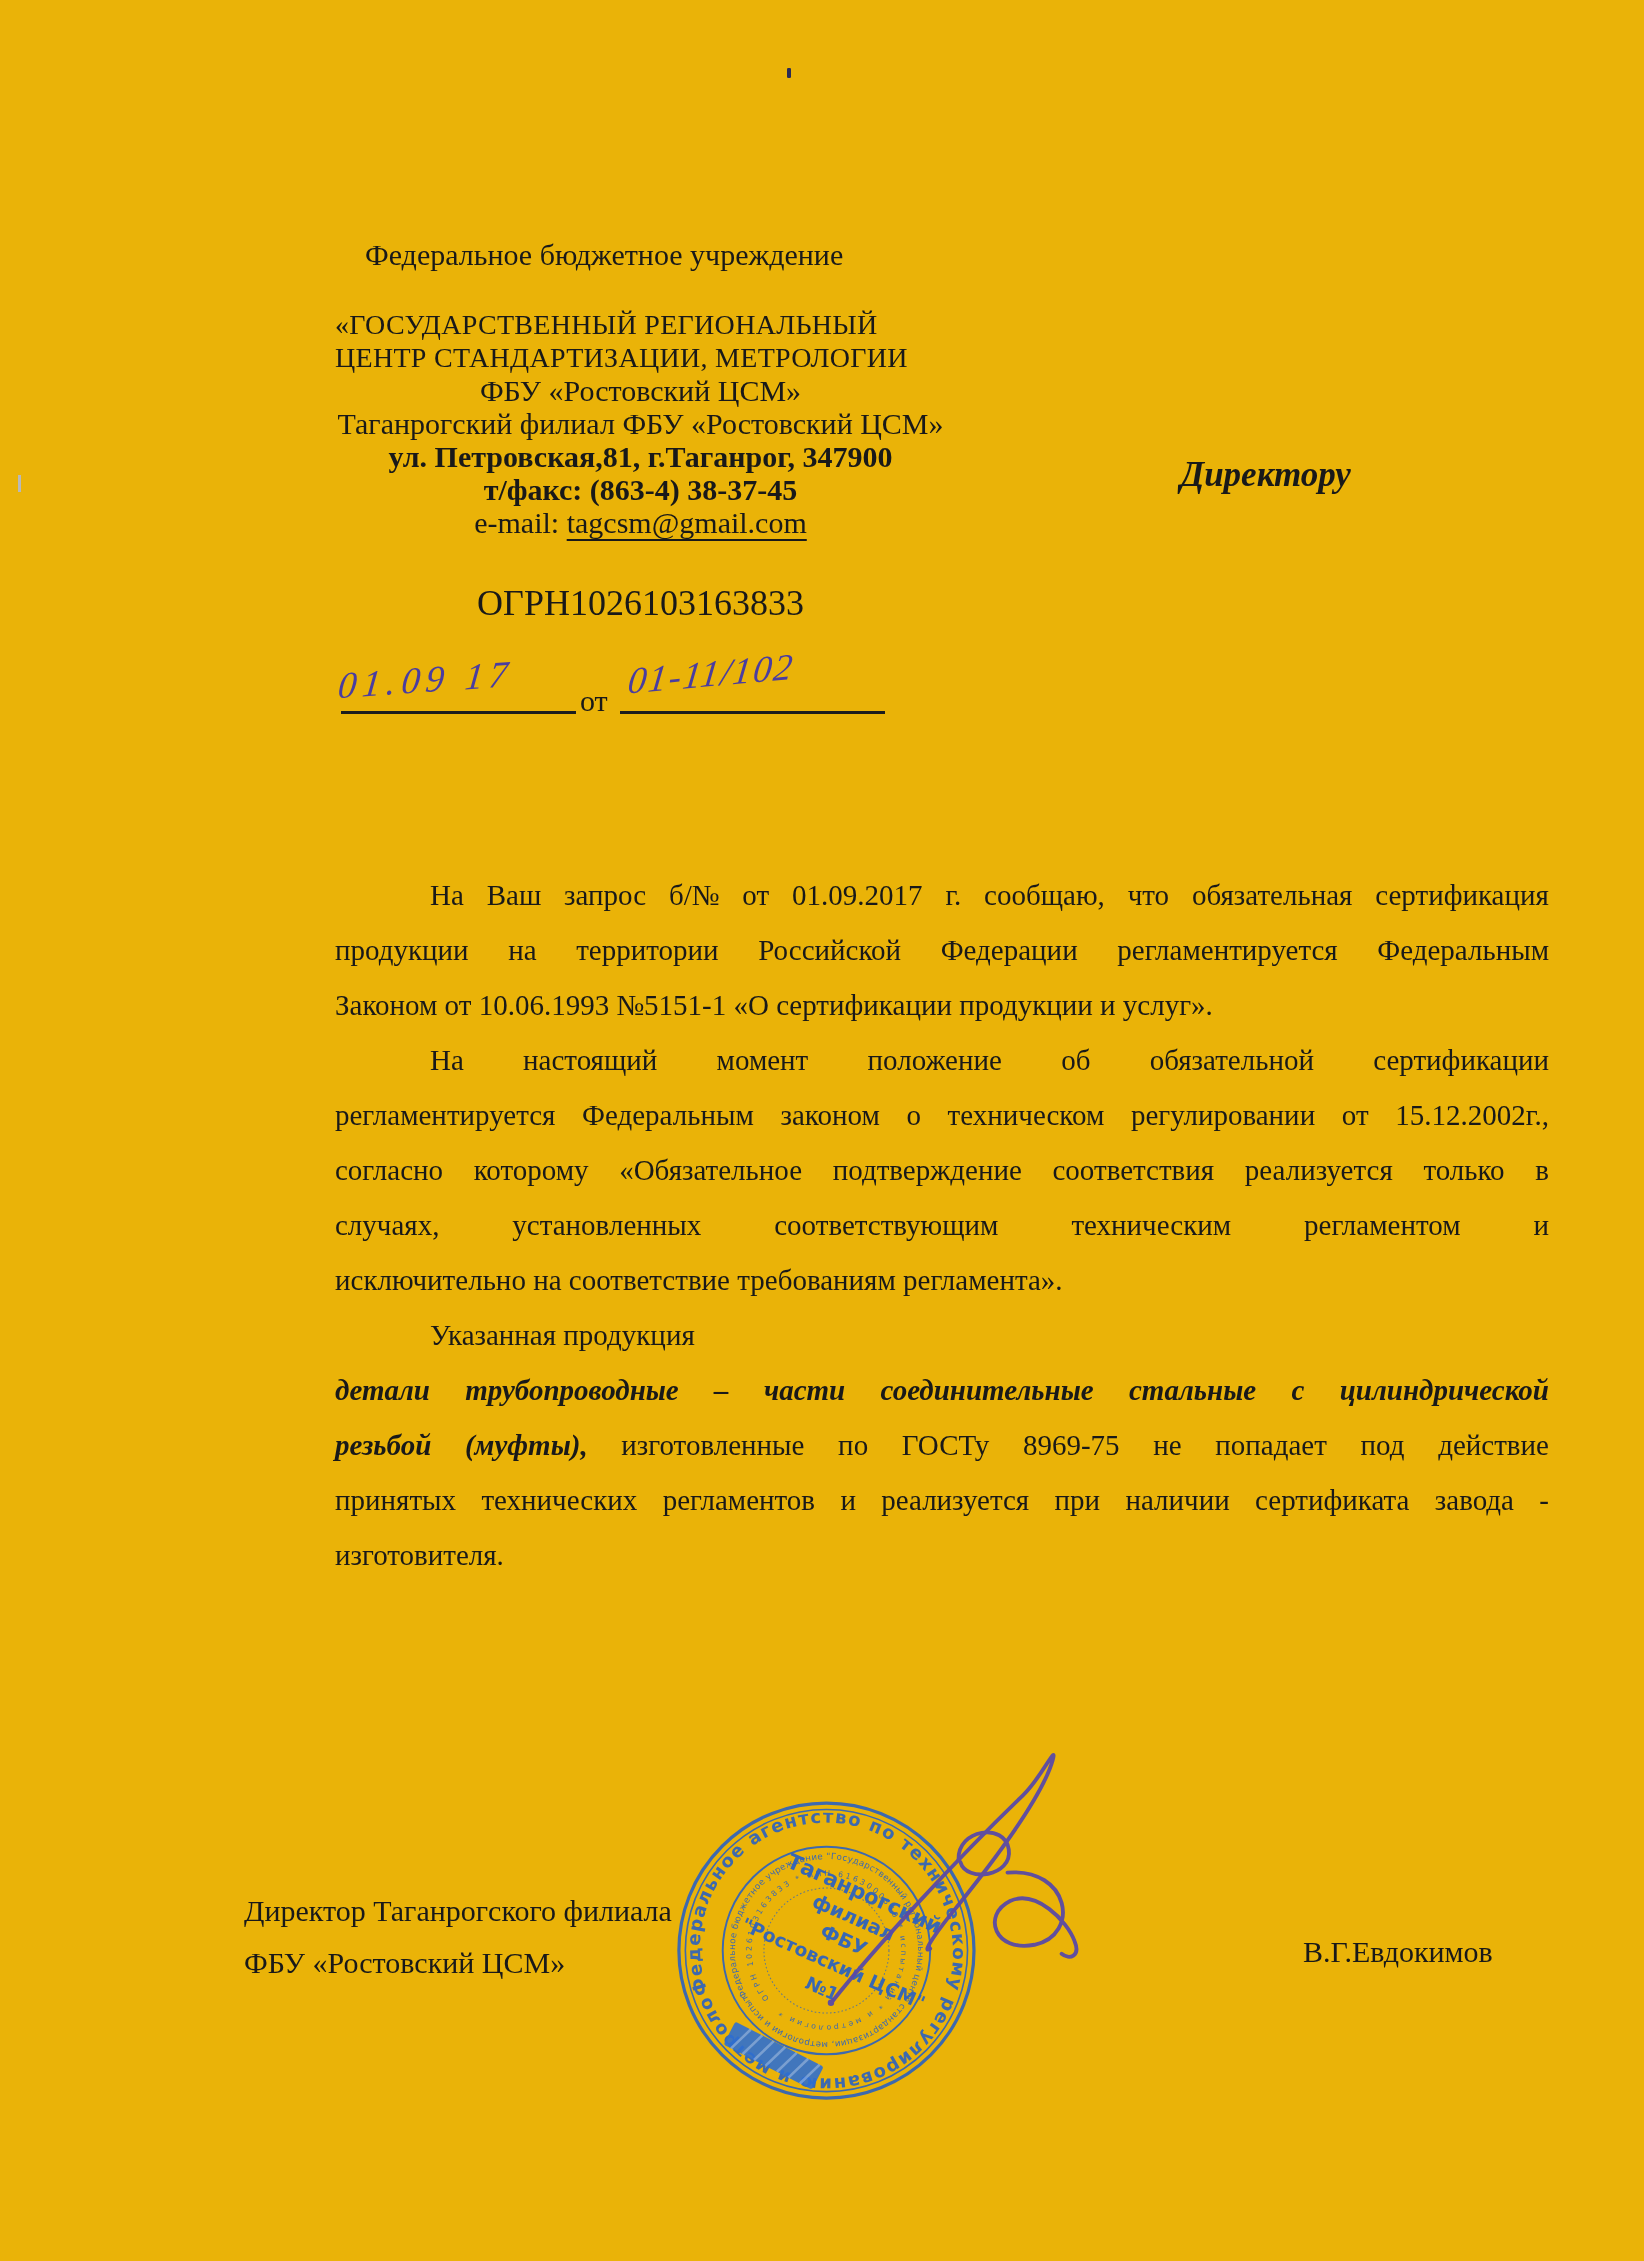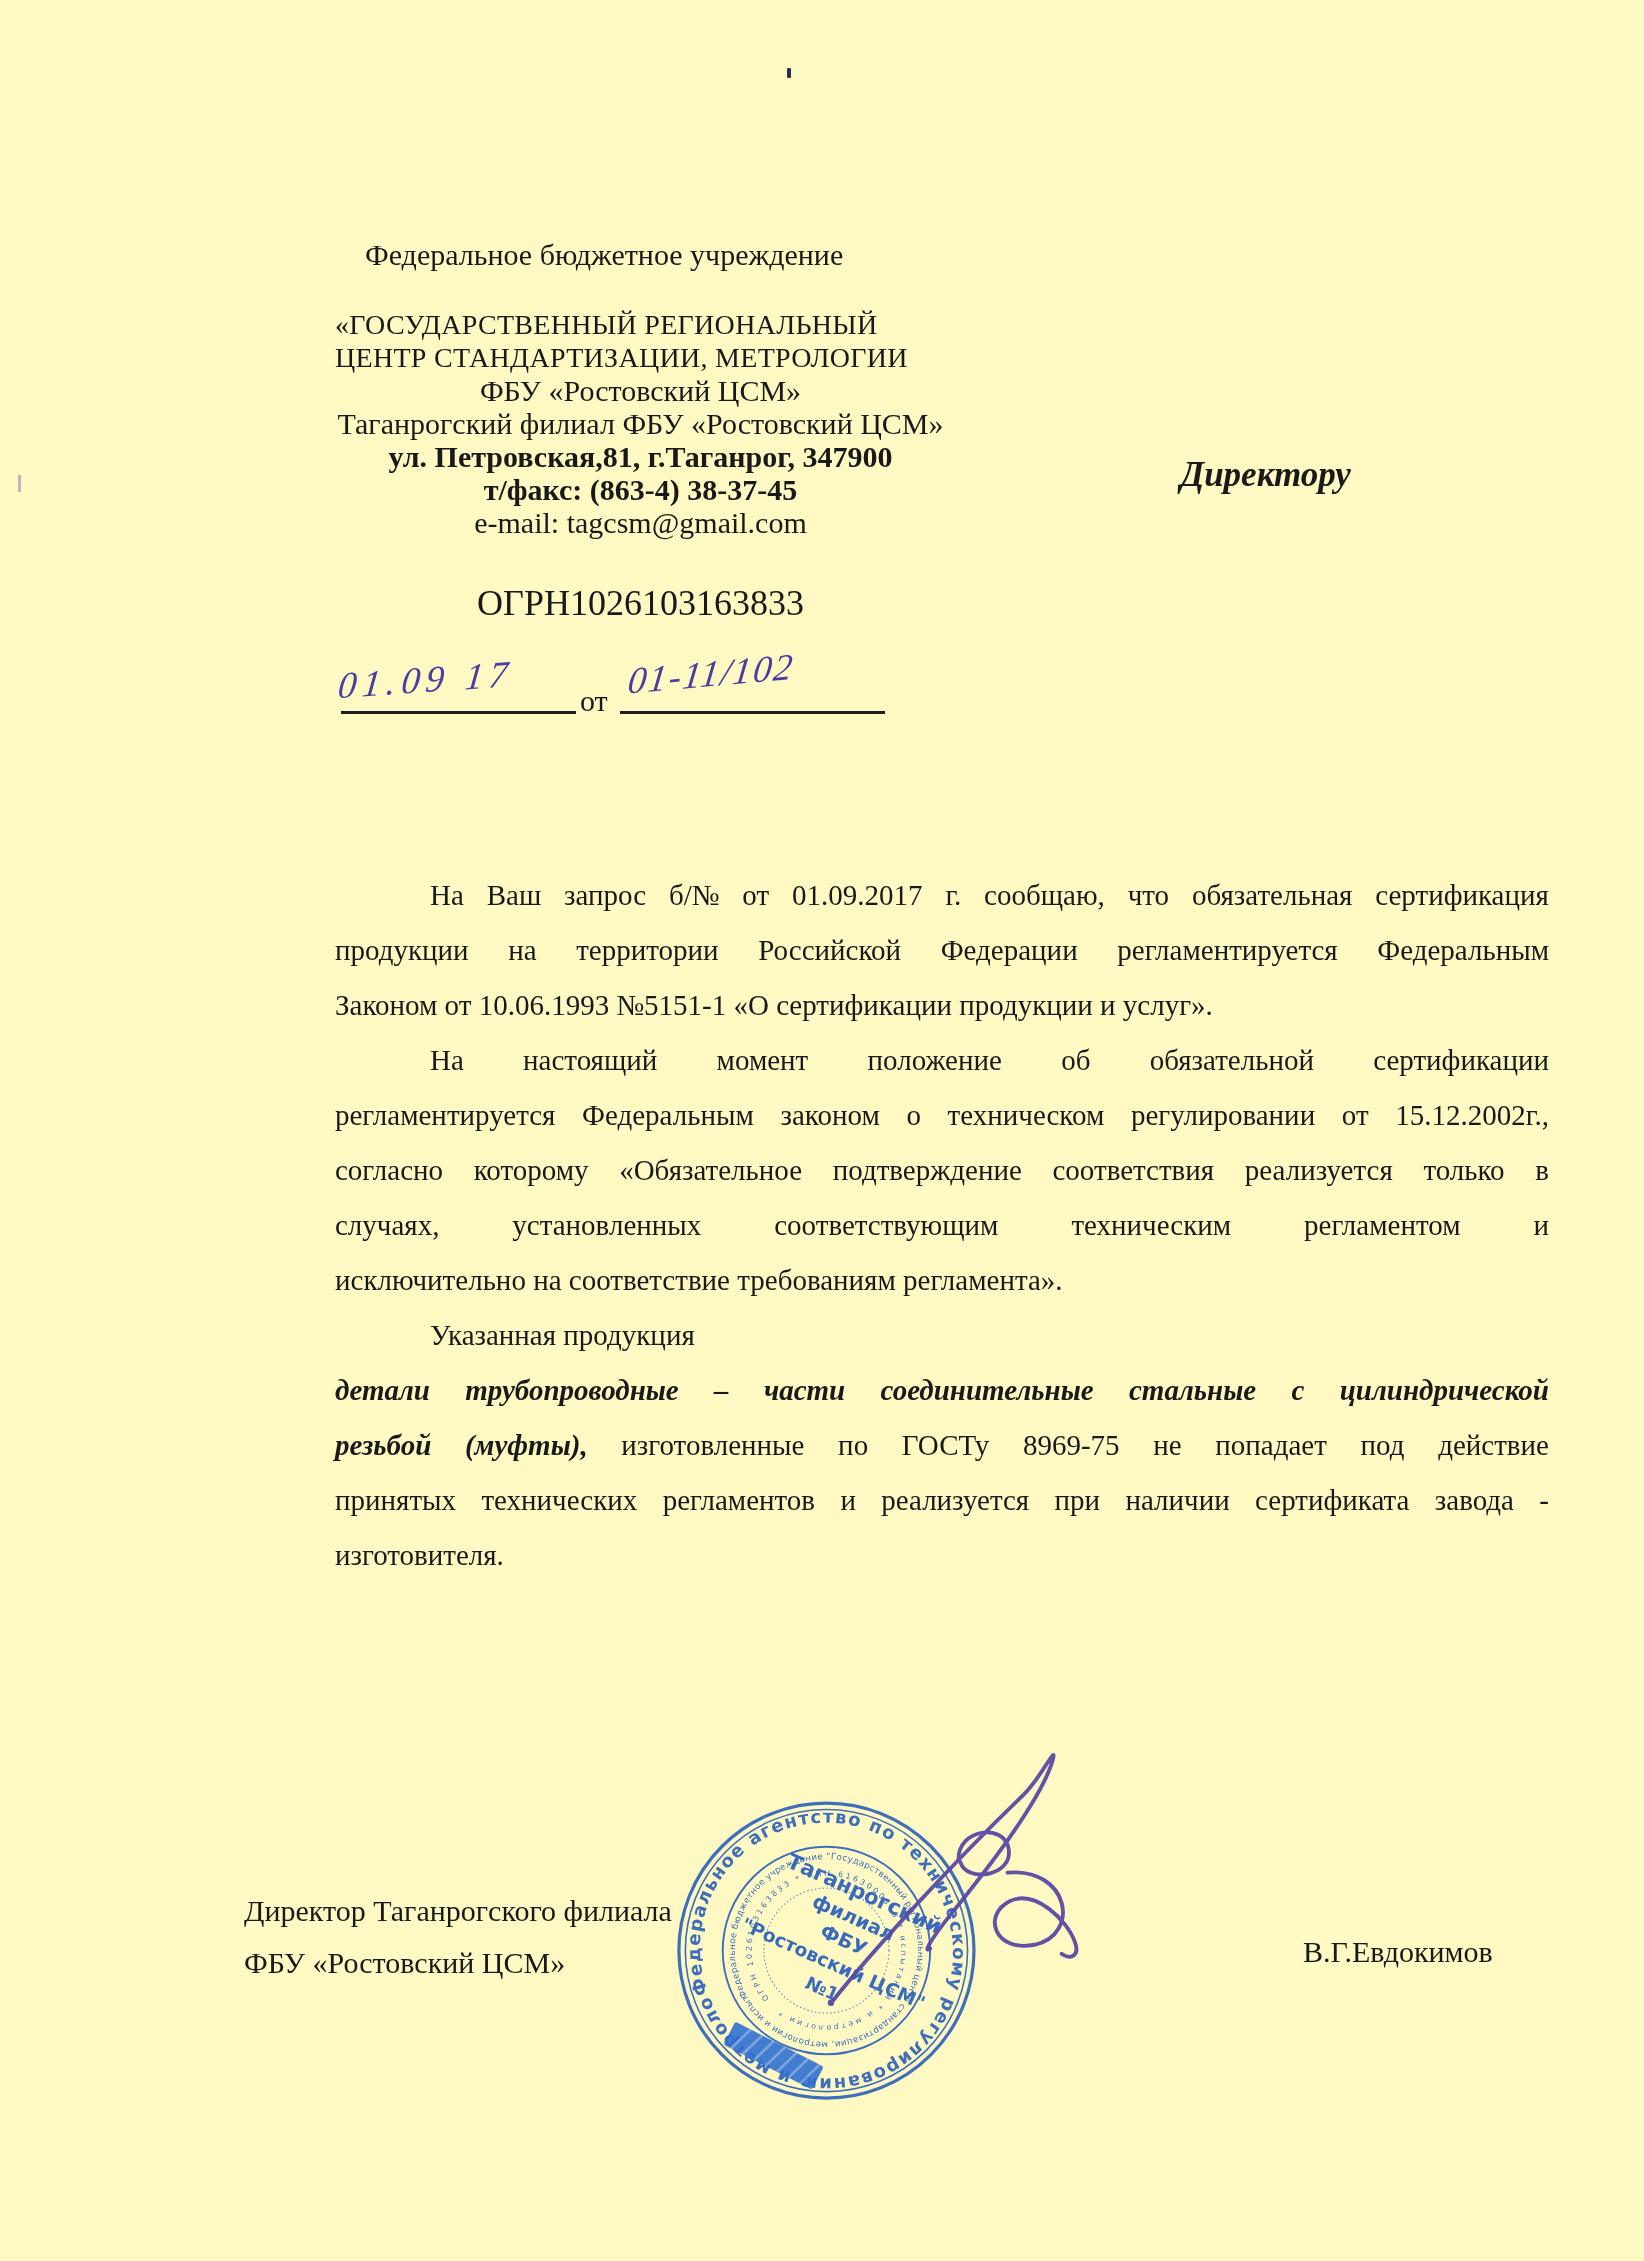--- a/index.html
+++ b/index.html
@@ -1,30 +1,30 @@
 <!DOCTYPE html>
 <html style="font-size:10.3px"><head>
 <meta charset="utf-8">
 <style>
   html,body{margin:0;padding:0;background:#e8e8e8;}
   .page{
     position:relative;
     width:1644px;height:2261px;
-    background:#fef9c3;
+    background:#eab308;
     font-family:"Liberation Serif","DejaVu Serif",serif;
     color:#191919;
     overflow:hidden;
   }
   
   .letterhead{position:absolute;left:335px;top:237px;width:611px;}
   .lh-fbu{font-size:30px;line-height:35px;padding-left:30px;margin-bottom:36px;}
   .lh-org{font-size:28px;line-height:33px;text-align:left;letter-spacing:0.3px;}
   .lh-c{font-size:30px;line-height:33px;text-align:center;}
   .lh-b{font-weight:bold;}
-  .lh-email-val{text-underline-offset:5.8px;text-decoration-thickness:1.9px;}
+  .lh-email-val{text-decoration:underline;text-underline-offset:5.8px;text-decoration-thickness:1.9px;}
   .lh-ogrn{font-size:36px;line-height:33px;text-align:center;margin-top:48px;}
   
   .recipient{position:absolute;left:1038px;top:451px;width:455px;text-align:center;
     font-weight:bold;font-style:italic;font-size:35px;line-height:48px;}
   
   .hw{position:absolute;color:#4a3da0;font-style:italic;font-size:37px;white-space:nowrap;}
   .hw-date{left:338px;top:658px;letter-spacing:5.8px;transform:rotate(-4deg) skewX(-10deg);}
   .hw-num{left:628px;top:652px;letter-spacing:1.9px;transform:rotate(-5deg) skewX(-12deg);}
   .ot-label{position:absolute;left:580px;top:684px;font-size:30px;}
   .rule{position:absolute;height:3.2px;background:#1d1d1d;}

